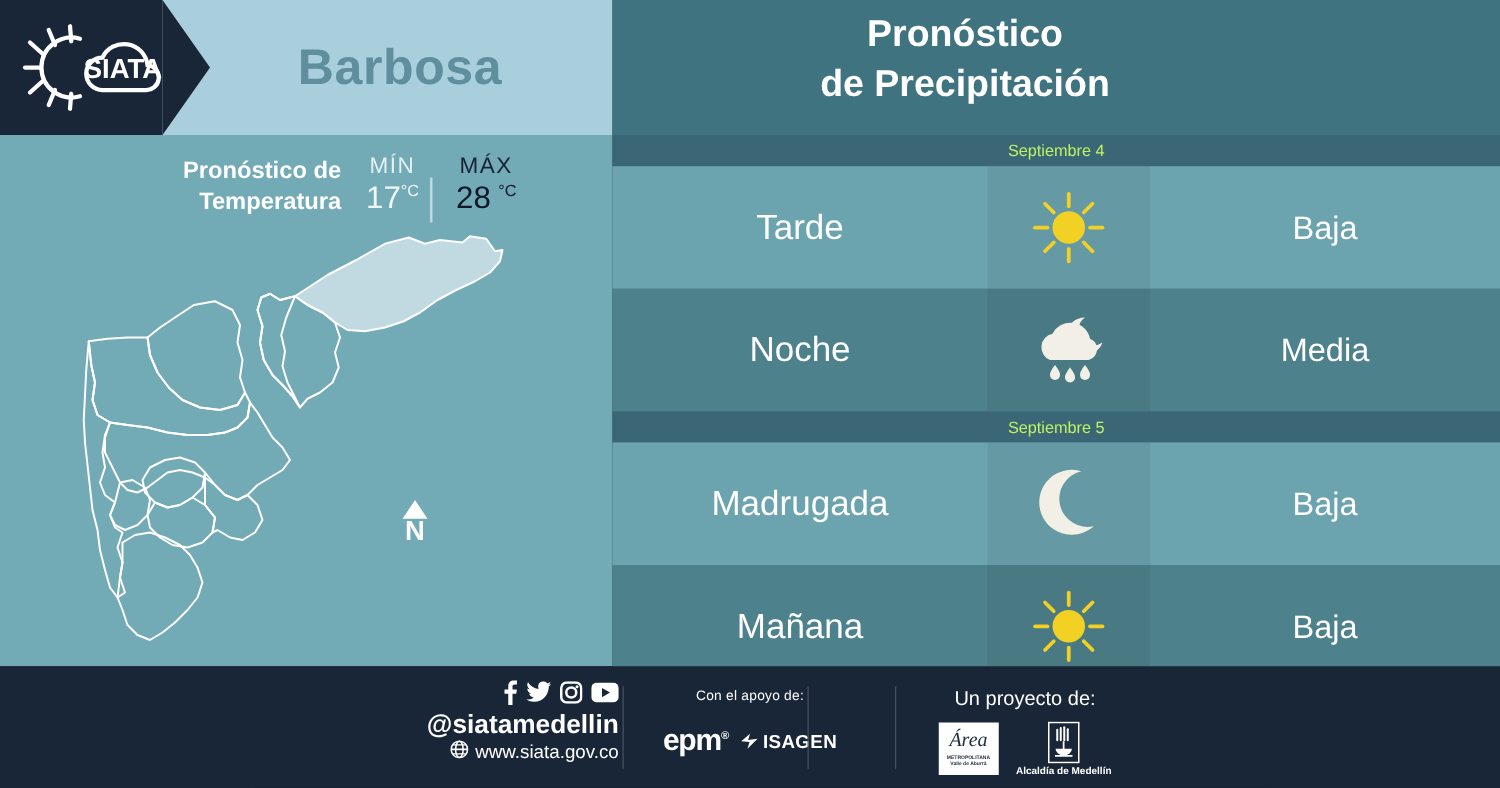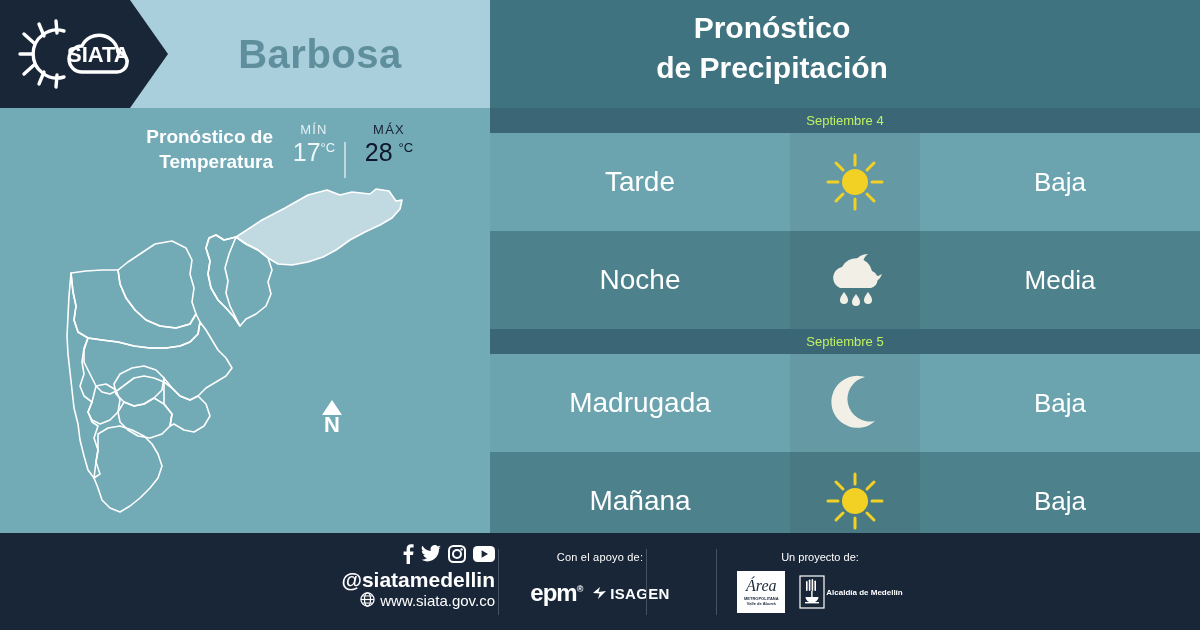--- a/index.html
+++ b/index.html
@@ -25,21 +25,21 @@
   .hdr-right .title{position:absolute;left:0;top:8px;width:564px;text-align:center;
     color:#ffffff;font-size:30px;font-weight:bold;line-height:1.33;}
 
   
   .left-panel{position:absolute;left:0;top:108px;width:490px;height:425px;background:#72aab6;}
   .temp-block{position:absolute;left:0;top:14px;width:490px;height:60px;}
   .temp-label{position:absolute;left:58px;top:2px;width:215px;text-align:right;
     color:#ffffff;font-size:19px;font-weight:bold;line-height:1.33;}
   .temp-min{position:absolute;left:280px;top:0px;width:68px;text-align:center;color:#eef6f8;}
   .temp-max{position:absolute;left:350px;top:0px;width:78px;text-align:center;color:#0f172a;}
-  .temp-cap{font-size:13px;letter-spacing:1.2px;display:block;opacity:.92;}
+  .temp-cap{font-size:18px;letter-spacing:1.2px;display:block;opacity:.92;}
   .temp-val{font-size:25px;display:block;margin-top:1px;}
   .temp-val .unit{font-size:13px;vertical-align:super;}
   .temp-val .unit.sp{margin-left:6px;}
   .temp-divider{position:absolute;left:344px;top:20px;width:2px;height:36px;background:#cfe3e9;opacity:.8;}
   .map-wrap{position:absolute;left:40px;top:70px;width:420px;height:345px;}
   .north{position:absolute;left:275px;top:222px;width:34px;text-align:center;color:#ffffff;}
   .north svg{display:block;margin:0 auto;}
   .north .n-letter{font-size:22px;font-weight:bold;line-height:1;display:block;margin-top:-2px;}
 
   
@@ -65,27 +65,27 @@
   .handle{font-size:21px;font-weight:bold;line-height:1.12;margin-top:1px;}
   .site{font-size:15px;line-height:1.25;display:flex;align-items:center;justify-content:flex-end;gap:5px;}
   .vdiv{position:absolute;top:16px;width:1px;height:66px;background:#47525f;}
   .support-col{position:absolute;left:520px;top:18px;width:160px;text-align:center;color:#ffffff;}
   .support-col .cap{font-size:11px;letter-spacing:.2px;}
   .logo-row{display:flex;align-items:center;justify-content:center;gap:10px;margin-top:16px;}
   .epm{font-size:24px;font-weight:bold;letter-spacing:-1px;}
   .epm sup{font-size:9px;vertical-align:super;}
   .isagen{font-size:15px;font-weight:bold;letter-spacing:.3px;display:flex;align-items:center;gap:3px;}
   .project-col{position:absolute;left:720px;top:18px;width:200px;text-align:center;color:#ffffff;}
-  .project-col .cap{font-size:11px;}
+  .project-col .cap{font-size:16px;}
   .proj-logos{display:flex;align-items:center;justify-content:center;gap:14px;margin-top:8px;}
   .area-logo{width:48px;height:42px;background:#ffffff;color:#1c2a3a;
     display:flex;flex-direction:column;align-items:center;justify-content:center;}
   .area-script{font-family:"Liberation Serif", serif;font-style:italic;font-size:16px;line-height:1;}
   .area-sub{font-size:4px;font-weight:bold;line-height:1.25;margin-top:2px;text-align:center;}
-  .alc{display:flex;flex-direction:row;align-items:center;gap:1px;}
+  .alc{display:flex;flex-direction:column;align-items:center;gap:1px;}
   .alc-name{font-size:8px;font-weight:bold;color:#ffffff;}
 </style>
 </head>
 <body>
 
 <div class="poster">
 
   <div class="header">
     <div class="hdr-left">
       <div class="logo-plate"></div>

